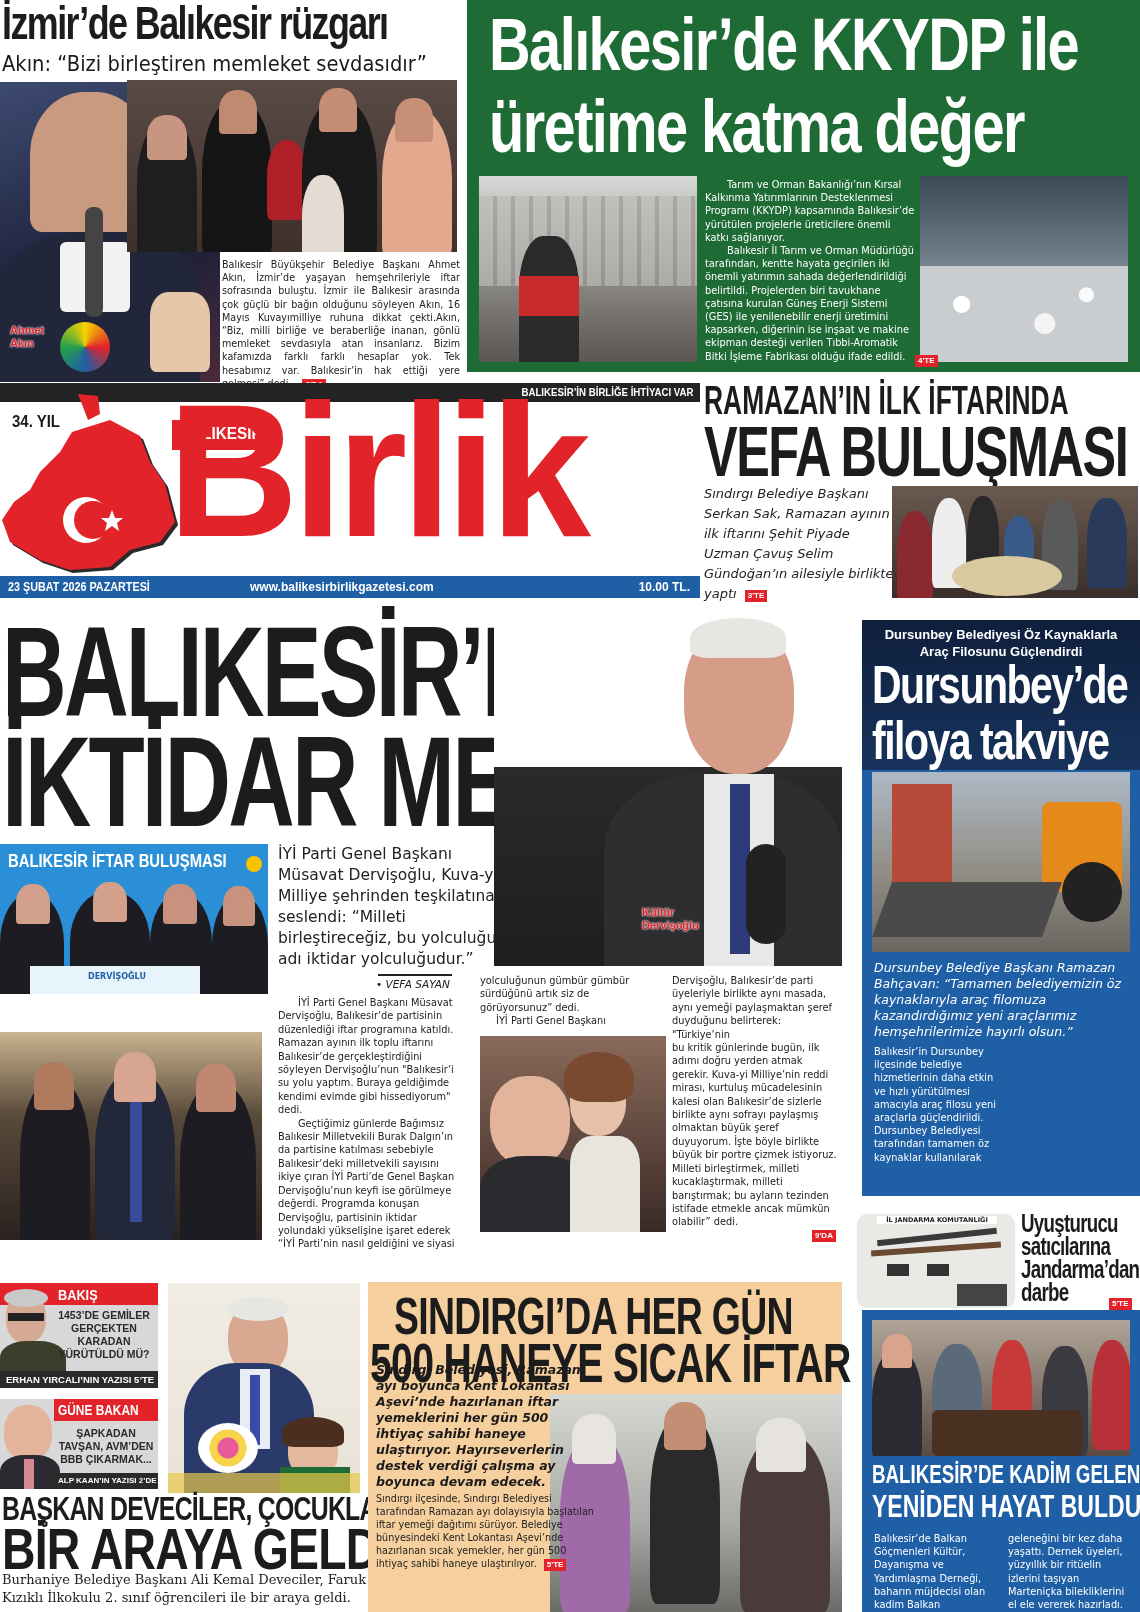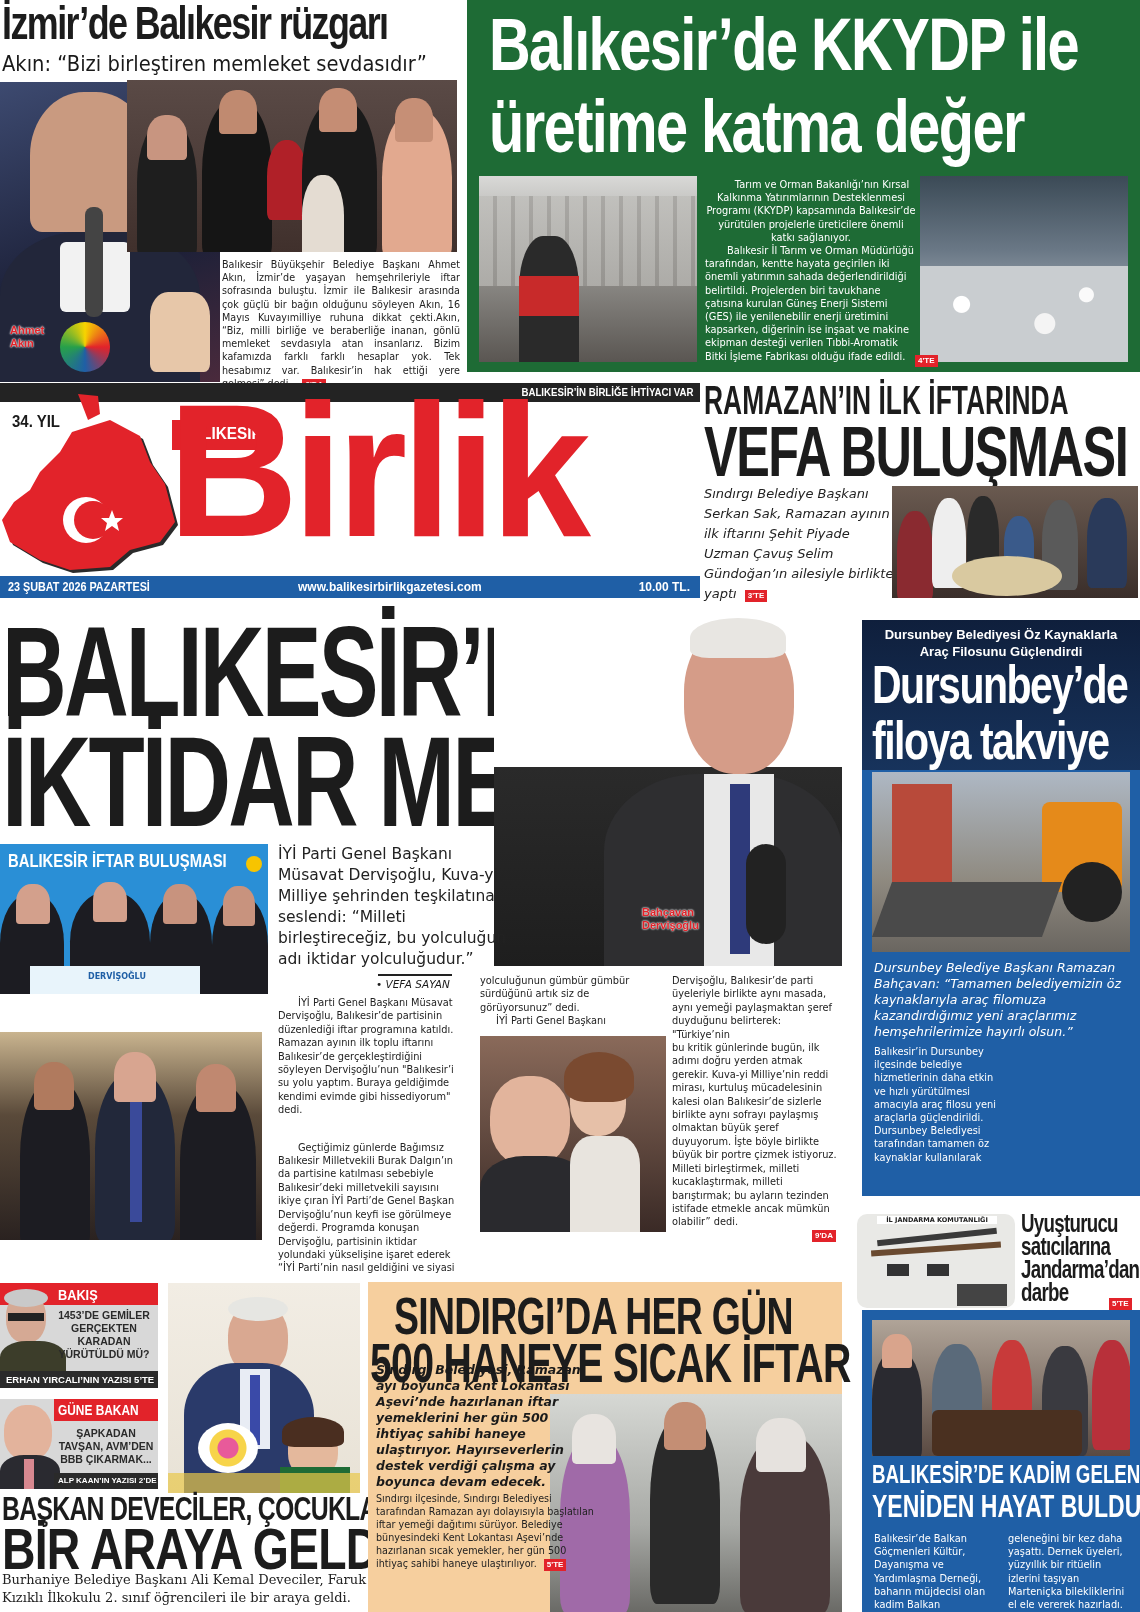--- a/index.html
+++ b/index.html
@@ -56,21 +56,21 @@
   <div class="abs" style="left:22px;top:4px;color:#fff;font-family:'Liberation Sans',sans-serif;font-weight:bold;font-size:74px;line-height:82px;letter-spacing:-2px;transform:scaleX(0.78);transform-origin:left top;white-space:nowrap;">
     <div>Balıkesir’de KKYDP ile</div>
     <div>üretime katma değer</div>
   </div>
   <div class="abs photo" style="left:12px;top:176px;width:218px;height:186px;background:linear-gradient(180deg,#d9d9d7 0%,#8c8a86 55%,#5a5652 100%);">
     <div class="abs" style="left:0;top:20px;width:218px;height:90px;background:repeating-linear-gradient(90deg,#bdbcb8 0 14px,#9c9a96 14px 18px);opacity:.7;"></div>
     <div class="abs" style="left:40px;top:60px;width:60px;height:130px;background:#2a2a2a;border-radius:40% 40% 0 0;"></div>
     <div class="abs" style="left:40px;top:100px;width:60px;height:40px;background:#c82a2a;"></div>
   </div>
   <div class="abs body-text" style="left:238px;top:178px;width:212px;color:#fff;font-size:9.8px;line-height:13.2px;">
-    <div style="text-indent:22px;text-align:center;">Tarım ve Orman Bakanlığı’nın Kırsal Kalkınma Yatırımlarının Desteklenmesi Programı (KKYDP) kapsamında Balıkesir’de yürütülen projelerle üreticilere önemli katkı sağlanıyor.</div>
+    <div style="text-indent:22px;">Tarım ve Orman Bakanlığı’nın Kırsal Kalkınma Yatırımlarının Desteklenmesi Programı (KKYDP) kapsamında Balıkesir’de yürütülen projelerle üreticilere önemli katkı sağlanıyor.</div>
     <div style="text-indent:22px;">Balıkesir İl Tarım ve Orman Müdürlüğü tarafından, kentte hayata geçirilen iki önemli yatırımın sahada değerlendirildiği belirtildi. Projelerden biri tavukhane çatısına kurulan Güneş Enerji Sistemi (GES) ile yenilenebilir enerji üretimini kapsarken, diğerinin ise inşaat ve makine ekipman desteği verilen Tıbbi-Aromatik Bitki İşleme Fabrikası olduğu ifade edildi.</div>
   </div>
   <div class="abs photo" style="left:453px;top:176px;width:208px;height:186px;background:linear-gradient(180deg,#3b4a56 0%,#6a7886 40%,#d8dde0 100%);">
     <div class="abs" style="left:0;top:90px;width:208px;height:96px;background:radial-gradient(circle at 20% 40%,#fff 0 8px,transparent 9px),radial-gradient(circle at 60% 60%,#f4f4f4 0 10px,transparent 11px),radial-gradient(circle at 80% 30%,#fafafa 0 7px,transparent 8px),#c9cdd0;"></div>
   </div>
   <span class="ref abs" style="left:448px;top:355px;">4'TE</span>
 </div>
 
 <div class="abs" style="left:0;top:383px;width:700px;height:19px;background:#232323;">
   <div class="abs" style="right:6px;top:3px;color:#fff;font-family:'Liberation Sans',sans-serif;font-weight:bold;font-size:11px;transform:scaleX(0.88);transform-origin:right top;white-space:nowrap;">BALIKESİR’İN BİRLİĞE İHTİYACI VAR</div>
@@ -87,21 +87,21 @@
     <circle cx="93" cy="128" r="19" fill="#e2232a"></circle>
     <polygon points="112,118 115,126 123,126 117,131 119,139 112,134 105,139 107,131 101,126 109,126" fill="#fff"></polygon>
   </svg>
   <div class="abs" style="left:172px;top:18px;width:96px;height:30px;background:#e2232a;"></div>
   <div class="abs" style="left:180px;top:22px;color:#fff;font-family:'Liberation Sans',sans-serif;font-weight:bold;font-size:17px;transform:scaleX(0.9);transform-origin:left top;">BALIKESİR</div>
   <div class="abs" style="left:168px;top:-42px;color:#e2232a;font-family:'Liberation Sans',sans-serif;font-weight:bold;font-size:190px;letter-spacing:-6px;line-height:220px;transform:scaleX(0.95);transform-origin:left top;white-space:nowrap;">Birlik</div>
 </div>
 
 <div class="abs" style="left:0;top:576px;width:700px;height:22px;background:#1f5fa6;color:#fff;font-family:'Liberation Sans',sans-serif;font-weight:bold;font-size:12px;">
   <span class="abs" style="left:8px;top:4px;transform:scaleX(0.9);transform-origin:left top;white-space:nowrap;">23 ŞUBAT 2026 PAZARTESİ</span>
-  <span class="abs" style="left:250px;top:4px;white-space:nowrap;margin-left:48px;">www.balikesirbirlikgazetesi.com</span>
+  <span class="abs" style="left:250px;top:4px;white-space:nowrap;">www.balikesirbirlikgazetesi.com</span>
   <span class="abs" style="right:10px;top:4px;white-space:nowrap;">10.00 TL.</span>
 </div>
 
 <div class="abs" style="left:700px;top:372px;width:440px;height:232px;">
   <div class="abs head-black" style="left:4px;top:6px;font-size:40px;transform:scaleX(0.66);">RAMAZAN’IN İLK İFTARINDA</div>
   <div class="abs head-black" style="left:4px;top:40px;font-size:70px;letter-spacing:-2px;transform:scaleX(0.72);">VEFA BULUŞMASI</div>
   <div class="abs" style="left:4px;top:112px;width:190px;font-style:italic;font-size:13px;line-height:20px;color:#222;">
     <span>Sındırgı Belediye Başkanı Serkan Sak, Ramazan ayının ilk iftarını Şehit Piyade Uzman Çavuş Selim Gündoğan’ın ailesiyle birlikte yaptı</span>
     <span class="ref" style="margin-left:4px;font-style:normal;">3'TE</span>
   </div>
@@ -121,21 +121,21 @@
   <div class="abs head-black" style="left:2px;top:104px;font-size:128px;letter-spacing:-4px;transform:scaleX(0.72);">İKTİDAR MESAJI</div>
 
   <div class="abs photo" style="left:494px;top:0px;width:348px;height:362px;background:linear-gradient(180deg,#ffffff 0%,#ffffff 45%,#2a2a2a 45%,#1e1e1e 100%);">
     <div class="abs" style="left:190px;top:20px;width:110px;height:150px;border-radius:45%;background:#d59c88;"></div>
     <div class="abs" style="left:196px;top:14px;width:96px;height:40px;border-radius:50% 50% 20% 20%;background:#e8e6e2;"></div>
     <div class="abs" style="left:110px;top:170px;width:238px;height:192px;background:#2e2e30;border-radius:40% 40% 0 0;"></div>
     <div class="abs" style="left:210px;top:170px;width:70px;height:192px;background:#e8e8e8;"></div>
     <div class="abs" style="left:236px;top:180px;width:20px;height:170px;background:#2e3a7a;"></div>
     <div class="abs" style="left:252px;top:240px;width:40px;height:100px;background:#222;border-radius:20px;"></div>
     <div class="abs caption-red" style="left:148px;top:302px;">
-      <div>Bahçavan</div>
+      <div>Kültür</div>
       <div>Dervişoğlu</div>
     </div>
   </div>
 
   <div class="abs" style="left:0;top:240px;width:268px;height:150px;background:#2a8fd6;overflow:hidden;">
     <div class="abs" style="left:8px;top:6px;color:#fff;font-family:'Liberation Sans',sans-serif;font-weight:bold;font-size:19px;transform:scaleX(0.78);transform-origin:left top;white-space:nowrap;">BALIKESİR İFTAR BULUŞMASI</div>
     <div class="abs" style="left:246px;top:12px;width:16px;height:16px;border-radius:50%;background:#f7c400;"></div>
     <div class="person" style="left:0;top:50px;width:64px;height:110px;background:#1c1c22;"></div>
     <div class="person" style="left:16px;top:40px;width:34px;height:40px;background:#d3a08c;"></div>
     <div class="person" style="left:70px;top:48px;width:80px;height:110px;background:#1c1c22;"></div>
@@ -157,21 +157,21 @@
     <div class="person" style="left:180px;top:52px;width:76px;height:170px;background:#1c1c22;"></div>
     <div class="person" style="left:196px;top:32px;width:40px;height:48px;background:#c08870;"></div>
   </div>
 
   <div class="abs" style="left:278px;top:240px;width:232px;font-size:15.5px;line-height:21px;color:#222;">İYİ Parti Genel Başkanı Müsavat Dervişoğlu, Kuva-yi Milliye şehrinden teşkilatına seslendi: “Milleti birleştireceğiz, bu yolculuğun adı iktidar yolculuğudur.”</div>
   <div class="abs" style="left:378px;top:370px;width:74px;height:2px;background:#222;"></div>
   <div class="abs" style="left:376px;top:374px;font-size:10.5px;font-style:italic;">• VEFA SAYAN</div>
 
   <div class="abs body-text" style="left:278px;top:392px;width:186px;text-align:left;font-size:9.8px;line-height:13.4px;">
     <div style="text-indent:20px;">İYİ Parti Genel Başkanı Müsavat Dervişoğlu, Balıkesir’de partisinin düzenlediği iftar programına katıldı. Ramazan ayının ilk toplu iftarını Balıkesir’de gerçekleştirdiğini söyleyen Dervişoğlu’nun "Balıkesir’i su yolu yaptım. Buraya geldiğimde kendimi evimde gibi hissediyorum" dedi.</div>
-    <div style="text-indent:20px;margin-top:24px;">Geçtiğimiz günlerde Bağımsız Balıkesir Milletvekili Burak Dalgın’ın da partisine katılması sebebiyle Balıkesir’deki milletvekili sayısını ikiye çıran İYİ Parti’de Genel Başkan Dervişoğlu’nun keyfi ise görülmeye değerdi. Programda konuşan Dervişoğlu, partisinin iktidar yolundaki yükselişine işaret ederek “İYİ Parti’nin nasıl geldiğini ve siyasi</div>
+    <div style="text-indent:20px;">Geçtiğimiz günlerde Bağımsız Balıkesir Milletvekili Burak Dalgın’ın da partisine katılması sebebiyle Balıkesir’deki milletvekili sayısını ikiye çıran İYİ Parti’de Genel Başkan Dervişoğlu’nun keyfi ise görülmeye değerdi. Programda konuşan Dervişoğlu, partisinin iktidar yolundaki yükselişine işaret ederek “İYİ Parti’nin nasıl geldiğini ve siyasi</div>
   </div>
 
   <div class="abs body-text" style="left:480px;top:370px;width:172px;font-size:9.8px;line-height:13.4px;">
     <div>yolculuğunun gümbür gümbür sürdüğünü artık siz de görüyorsunuz” dedi.</div>
     <div style="text-indent:16px;">İYİ Parti Genel Başkanı</div>
   </div>
 
   <div class="abs body-text" style="left:672px;top:370px;width:165px;font-size:9.8px;line-height:13.4px;">
     <div>Dervişoğlu, Balıkesir’de parti üyeleriyle birlikte aynı masada, aynı yemeği paylaşmaktan şeref duyduğunu belirterek: "Türkiye’nin</div>
     <div style="margin-left:0;">bu kritik günlerinde bugün, ilk adımı doğru yerden atmak gerekir. Kuva-yi Milliye’nin reddi mirası, kurtuluş mücadelesinin kalesi olan Balıkesir’de sizlerle birlikte aynı sofrayı paylaşmış olmaktan büyük şeref duyuyorum. İşte böyle birlikte büyük bir portre çizmek istiyoruz. Milleti birleştirmek, milleti kucaklaştırmak, milleti barıştırmak; bu ayların tezinden istifade etmekle ancak mümkün olabilir” dedi.</div>

